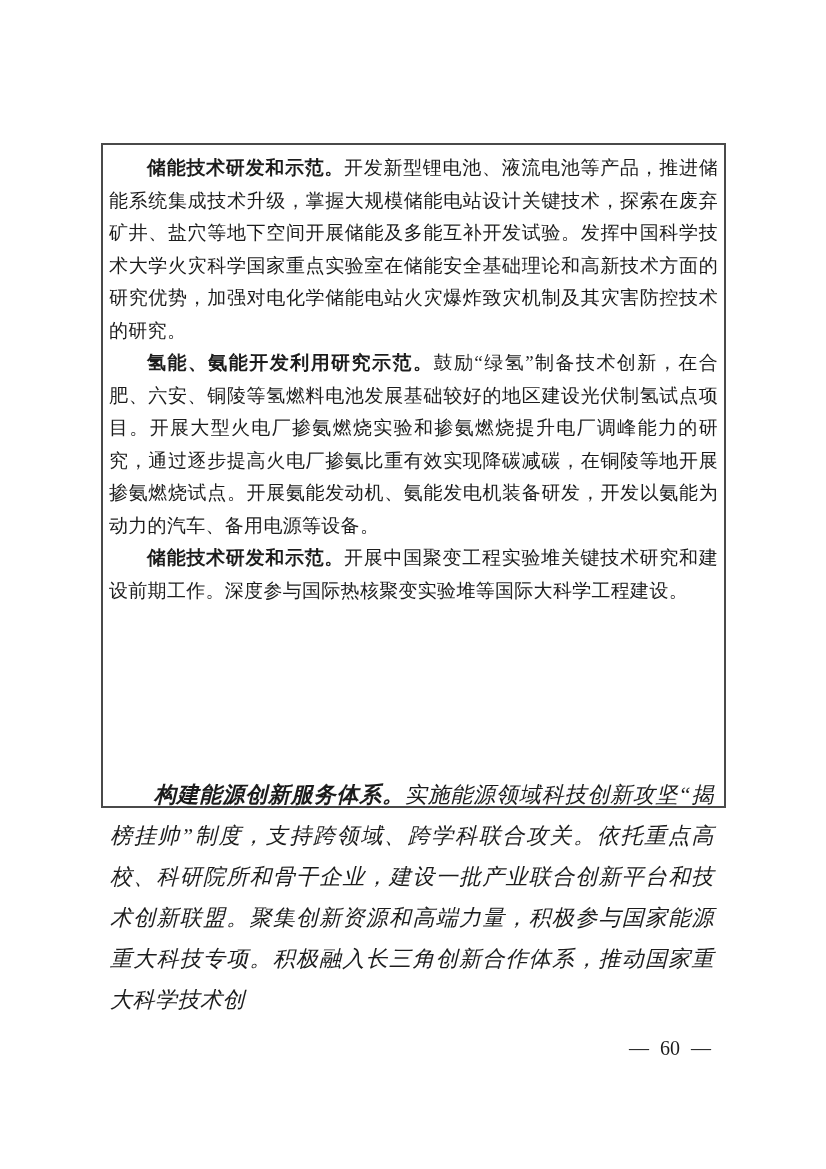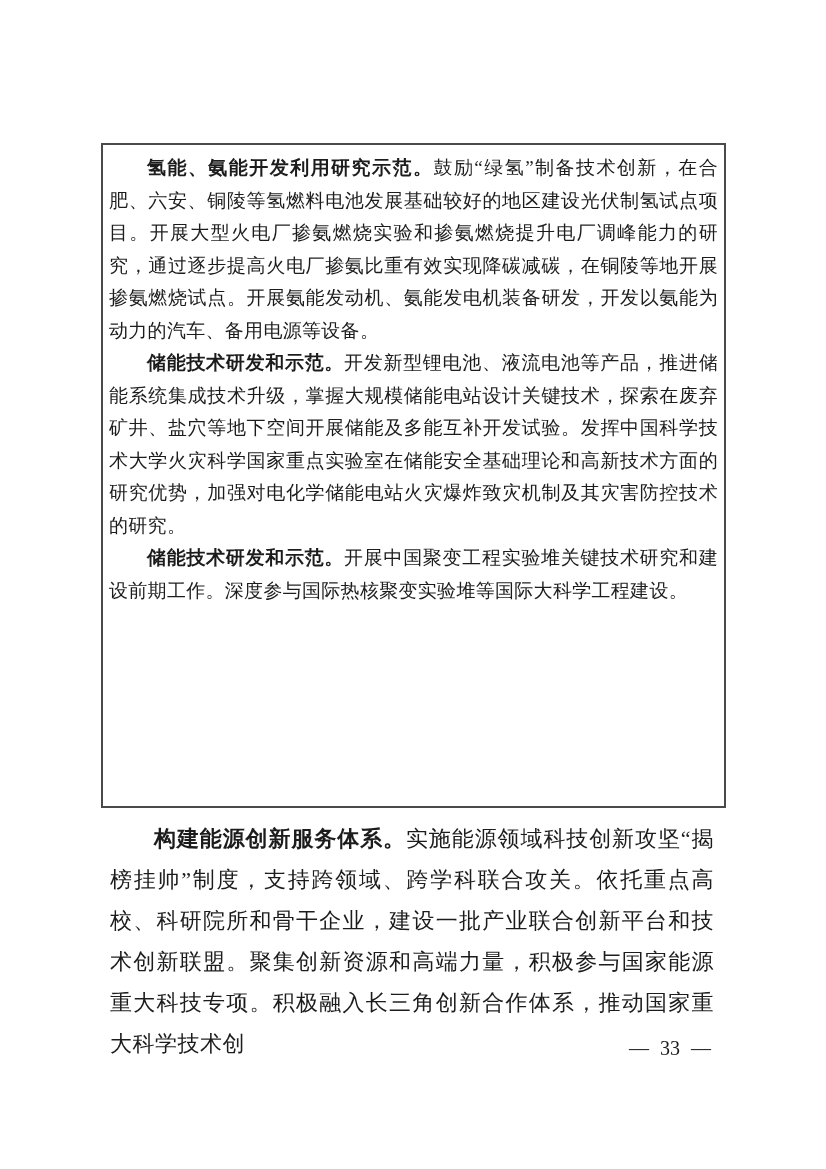--- a/index.html
+++ b/index.html
@@ -34,53 +34,54 @@
     text-align: justify;
     text-indent: 2em;
     letter-spacing: 0.3px;
   }
   .para-heading {
     font-weight: bold;
   }
   .main-para {
     position: absolute;
     left: 110px;
-    top: 818px;
+    top: 774px;
     width: 604px;
     margin: 0;
     font-size: 22px;
     line-height: 41px;
     text-align: justify;
     text-indent: 2em;
     letter-spacing: 0.5px;
+    font-style: italic;
   }
   .page-number {
     position: absolute;
     top: 1036px;
     left: 620px;
     width: 100px;
     text-align: center;
     font-size: 20px;
     line-height: 24px;
     word-spacing: 6px;
     font-family: "Liberation Serif", serif;
   }
 </style>
 </head>
 <body>
 
 <div class="page">
 
   <section class="text-box">
+    <p class="box-para"><span class="para-heading">储能技术研发和示范。</span><span class="para-body">开发新型锂电池、液流电池等产品，推进储能系统集成技术升级，掌握大规模储能电站设计关键技术，探索在废弃矿井、盐穴等地下空间开展储能及多能互补开发试验。发挥中国科学技术大学火灾科学国家重点实验室在储能安全基础理论和高新技术方面的研究优势，加强对电化学储能电站火灾爆炸致灾机制及其灾害防控技术的研究。</span></p>
+
     <p class="box-para"><span class="para-heading">氢能、氨能开发利用研究示范。</span><span class="para-body">鼓励“绿氢”制备技术创新，在合肥、六安、铜陵等氢燃料电池发展基础较好的地区建设光伏制氢试点项目。开展大型火电厂掺氨燃烧实验和掺氨燃烧提升电厂调峰能力的研究，通过逐步提高火电厂掺氨比重有效实现降碳减碳，在铜陵等地开展掺氨燃烧试点。开展氨能发动机、氨能发电机装备研发，开发以氨能为动力的汽车、备用电源等设备。</span></p>
-
-    <p class="box-para"><span class="para-heading">储能技术研发和示范。</span><span class="para-body">开发新型锂电池、液流电池等产品，推进储能系统集成技术升级，掌握大规模储能电站设计关键技术，探索在废弃矿井、盐穴等地下空间开展储能及多能互补开发试验。发挥中国科学技术大学火灾科学国家重点实验室在储能安全基础理论和高新技术方面的研究优势，加强对电化学储能电站火灾爆炸致灾机制及其灾害防控技术的研究。</span></p>
 
 
     <p class="box-para"><span class="para-heading">储能技术研发和示范。</span><span class="para-body">开展中国聚变工程实验堆关键技术研究和建设前期工作。深度参与国际热核聚变实验堆等国际大科学工程建设。</span></p>
 
   </section>
 
   <p class="main-para"><span class="para-heading">构建能源创新服务体系。</span><span class="para-body">实施能源领域科技创新攻坚“揭榜挂帅”制度，支持跨领域、跨学科联合攻关。依托重点高校、科研院所和骨干企业，建设一批产业联合创新平台和技术创新联盟。聚集创新资源和高端力量，积极参与国家能源重大科技专项。积极融入长三角创新合作体系，推动国家重大科学技术创</span></p>
 
-  <div class="page-number">— 33 —</div>
+  <div class="page-number">— 60 —</div>
 
 </div>
 
 </body></html>

